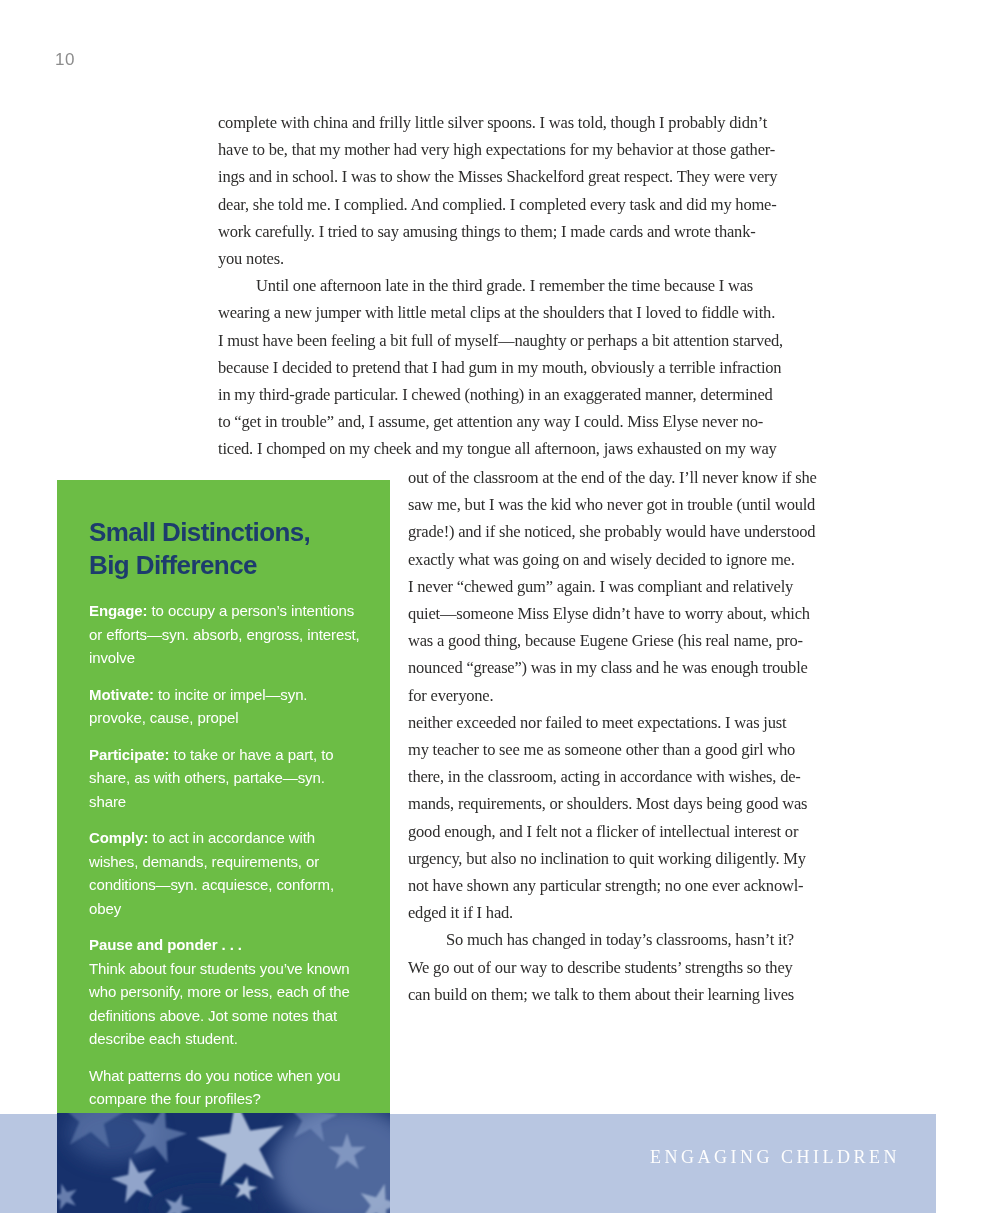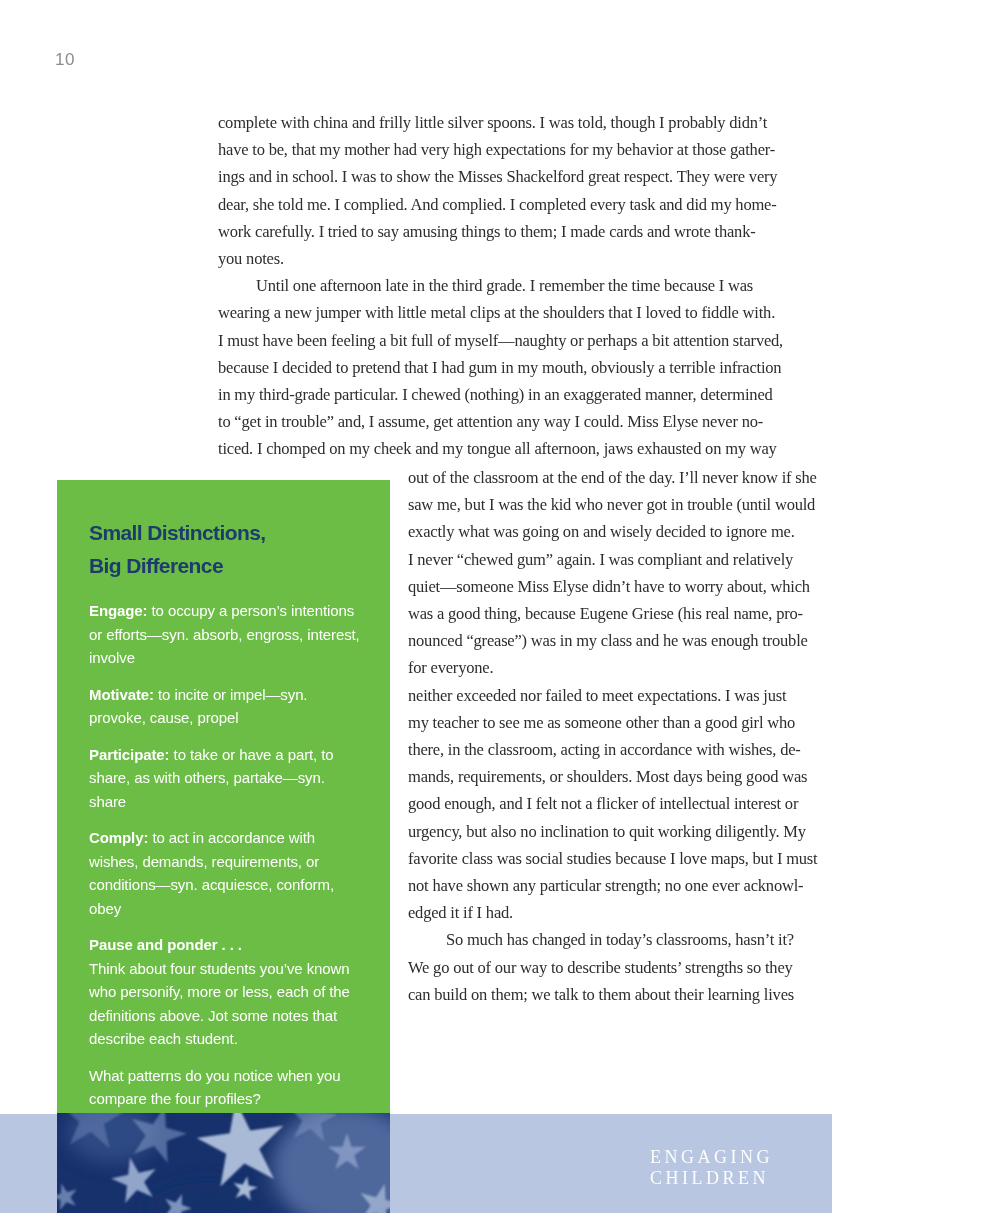--- a/index.html
+++ b/index.html
@@ -29,32 +29,32 @@
   
   .sidebar{
     position:absolute;left:57px;top:480px;width:333px;height:633px;
     background:#6cbd45;box-sizing:border-box;
     padding:36px 30px 0 32px;
     font-family:"Liberation Sans", sans-serif;
   }
   .sidebar h2{
     margin:0 0 17px 0;
     color:#1d3c6d;
-    font-size:21px;line-height:33px;font-weight:bold;letter-spacing:-0.6px;
+    font-size:26px;line-height:33px;font-weight:bold;letter-spacing:-0.6px;
   }
   .entry{
     color:#ffffff;
     font-size:15px;line-height:23.5px;
     margin:0 0 13px 0;letter-spacing:-0.1px;
   }
   .entry .b{font-weight:bold;}
   .entry .i{}
   
   .footer-band{
-    position:absolute;left:0;top:1114px;width:832px;height:99px;
+    position:absolute;left:0;top:1114px;width:936px;height:99px;
     background:#b8c6e1;
   }
   .running-head{
     position:absolute;left:650px;top:33px;
     color:#fdfdfd;
     font-family:"Liberation Serif", serif;
     font-size:18px;letter-spacing:3.5px;
   }
   .star-panel{
     position:absolute;left:57px;top:1113px;width:333px;height:100px;
@@ -96,33 +96,33 @@
         <p class="entry"><span class="b">Comply: </span><span>to act in accordance with wishes, demands, requirements, or conditions—</span><span class="i">syn.</span><span> acquiesce, conform, obey</span></p>
         <p class="entry"><span class="b">Pause and ponder . . .</span><br><span>Think about four students you’ve known who personify, more or less, each of the definitions above. Jot some notes that describe each student.</span></p>
         <p class="entry"><span>What patterns do you notice when you compare the four profiles?</span></p>
       </div>
   </aside>
 
   <div class="body-narrow">
 
   <div class="bline">out of the classroom at the end of the day. I’ll never know if she</div>
       <div class="bline">saw me, but I was the kid who never got in trouble (until would</div>
+      <div class="bline">grade!) and if she noticed, she probably would have understood</div>
       <div class="bline">exactly what was going on and wisely decided to ignore me.</div>
       <div class="bline">I never “chewed gum” again. I was compliant and relatively</div>
       <div class="bline">quiet—someone Miss Elyse didn’t have to worry about, which</div>
       <div class="bline">was a good thing, because Eugene Griese (his real name, pro-</div>
       <div class="bline">nounced “grease”) was in my class and he was enough trouble</div>
       <div class="bline">for everyone.</div>
       <div class="bline">neither exceeded nor failed to meet expectations. I was just</div>
       <div class="bline">my teacher to see me as someone other than a good girl who</div>
       <div class="bline">there, in the classroom, acting in accordance with wishes, de-</div>
       <div class="bline">mands, requirements, or shoulders. Most days being good was</div>
       <div class="bline">good enough, and I felt not a flicker of intellectual interest or</div>
       <div class="bline">urgency, but also no inclination to quit working diligently. My</div>
-      <div class="bline">favorite class was social studies because I love maps, but I must</div>
       <div class="bline">not have shown any particular strength; no one ever acknowl-</div>
       <div class="bline">edged it if I had.</div>
       <div class="bline indent">So much has changed in today’s classrooms, hasn’t it?</div>
       <div class="bline">We go out of our way to describe students’ strengths so they</div>
       <div class="bline">can build on them; we talk to them about their learning lives</div>
     </div>
 
   <div class="footer-band">
     <div class="running-head">ENGAGING CHILDREN</div>
   </div>

